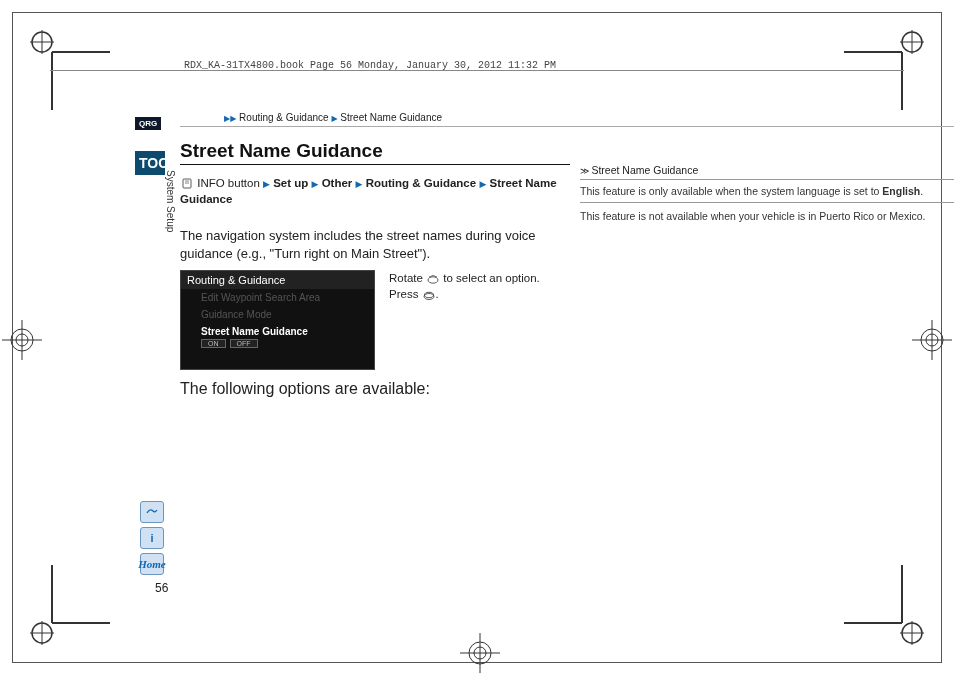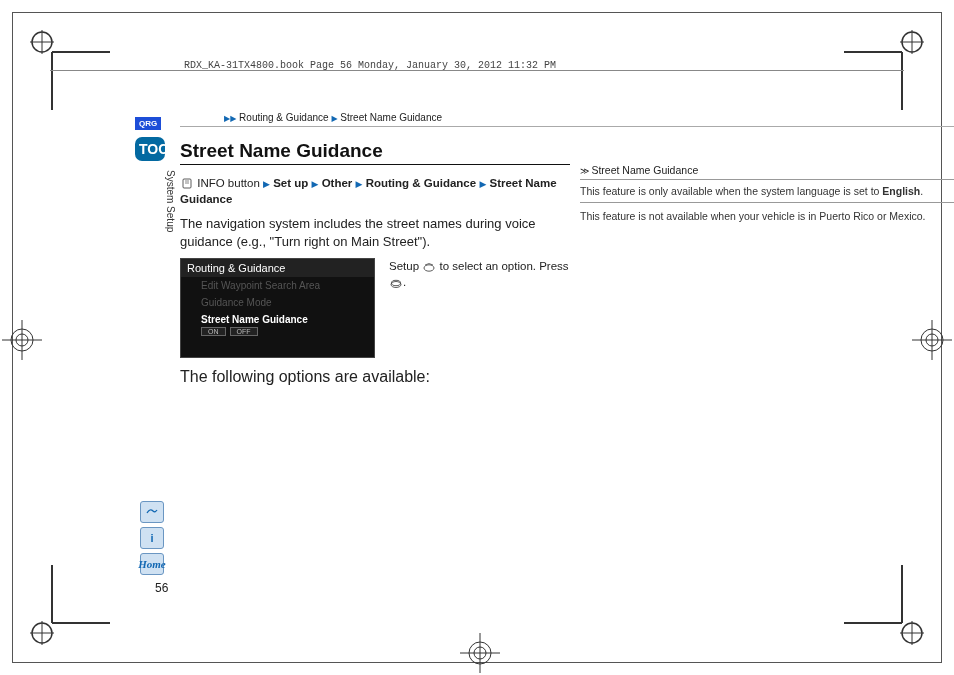--- a/index.html
+++ b/index.html
@@ -62,37 +62,36 @@
     border-top: 1px solid #aaa;
   }
   
   .sidebar-icons {
     position: absolute;
     left: 135px; top: 112px;
     width: 30px;
   }
   .qrg {
     display: inline-block;
-    background: #1d4ed8;
+    background: #0f172a;
     color: #fff;
     font-size: 8px;
     font-weight: bold;
     padding: 2px 4px;
-    margin-bottom: 7px;
+    margin-bottom: 21px;
   }
   .toc {
     display: inline-block;
-    background: #0369a1;
+    background: #0c4a6e;
     color: #fff;
     font-weight: bold;
     font-size: 14px;
     padding: 4px 4px;
     width: 30px;
     text-align: center;
-    border-radius: 7px;
   }
   .section-label {
     position: absolute;
     left: 165px; top: 170px;
     font-size: 10px;
     color: #333;
     writing-mode: vertical-rl;
     text-orientation: mixed;
   }
   
@@ -107,21 +106,21 @@
     color: #111;
     margin-bottom: 2px;
   }
   .title-rule {
     border-top: 1.5px solid #111;
     margin-bottom: 10px;
   }
   .path-line {
     font-size: 11.5px;
     color: #222;
-    margin-bottom: 8px;
+    margin-bottom: 20px;
     line-height: 1.4;
   }
   .path-line .tri { color: #1268b3; font-size: 9px; }
   .intro-text {
     font-size: 13px;
     color: #222;
     line-height: 1.35;
     margin-bottom: 8px;
   }
   .screenshot-row {
@@ -366,21 +365,21 @@
     <div class="nav-screenshot">
       <div class="hdr">Routing &amp; Guidance</div>
       <div class="menu-item">Edit Waypoint Search Area</div>
       <div class="menu-item">Guidance Mode</div>
       <div class="menu-item active">Street Name Guidance</div>
       <div class="onoff">
         <span>ON</span><span>OFF</span>
       </div>
     </div>
     <div class="instr-text">
-      <span>Setup </span><svg class="circle-icon" viewBox="0 0 14 11">
+      <span>Rotate </span><svg class="circle-icon" viewBox="0 0 14 11">
           <ellipse cx="7" cy="6" rx="5" ry="3.2" fill="none" stroke="#333" stroke-width="0.8"></ellipse>
           <path d="M3 3 Q7 0 11 3" fill="none" stroke="#333" stroke-width="0.7"></path>
         </svg><span> to select an option. Press </span><svg class="circle-icon" viewBox="0 0 14 11">
           <ellipse cx="7" cy="6.5" rx="5" ry="3" fill="none" stroke="#333" stroke-width="0.8"></ellipse>
           <ellipse cx="7" cy="5" rx="4.5" ry="2.7" fill="none" stroke="#333" stroke-width="0.8"></ellipse>
         </svg><span>.</span>
     </div>
   </div>
 
   <div class="following">The following options are available:</div>

